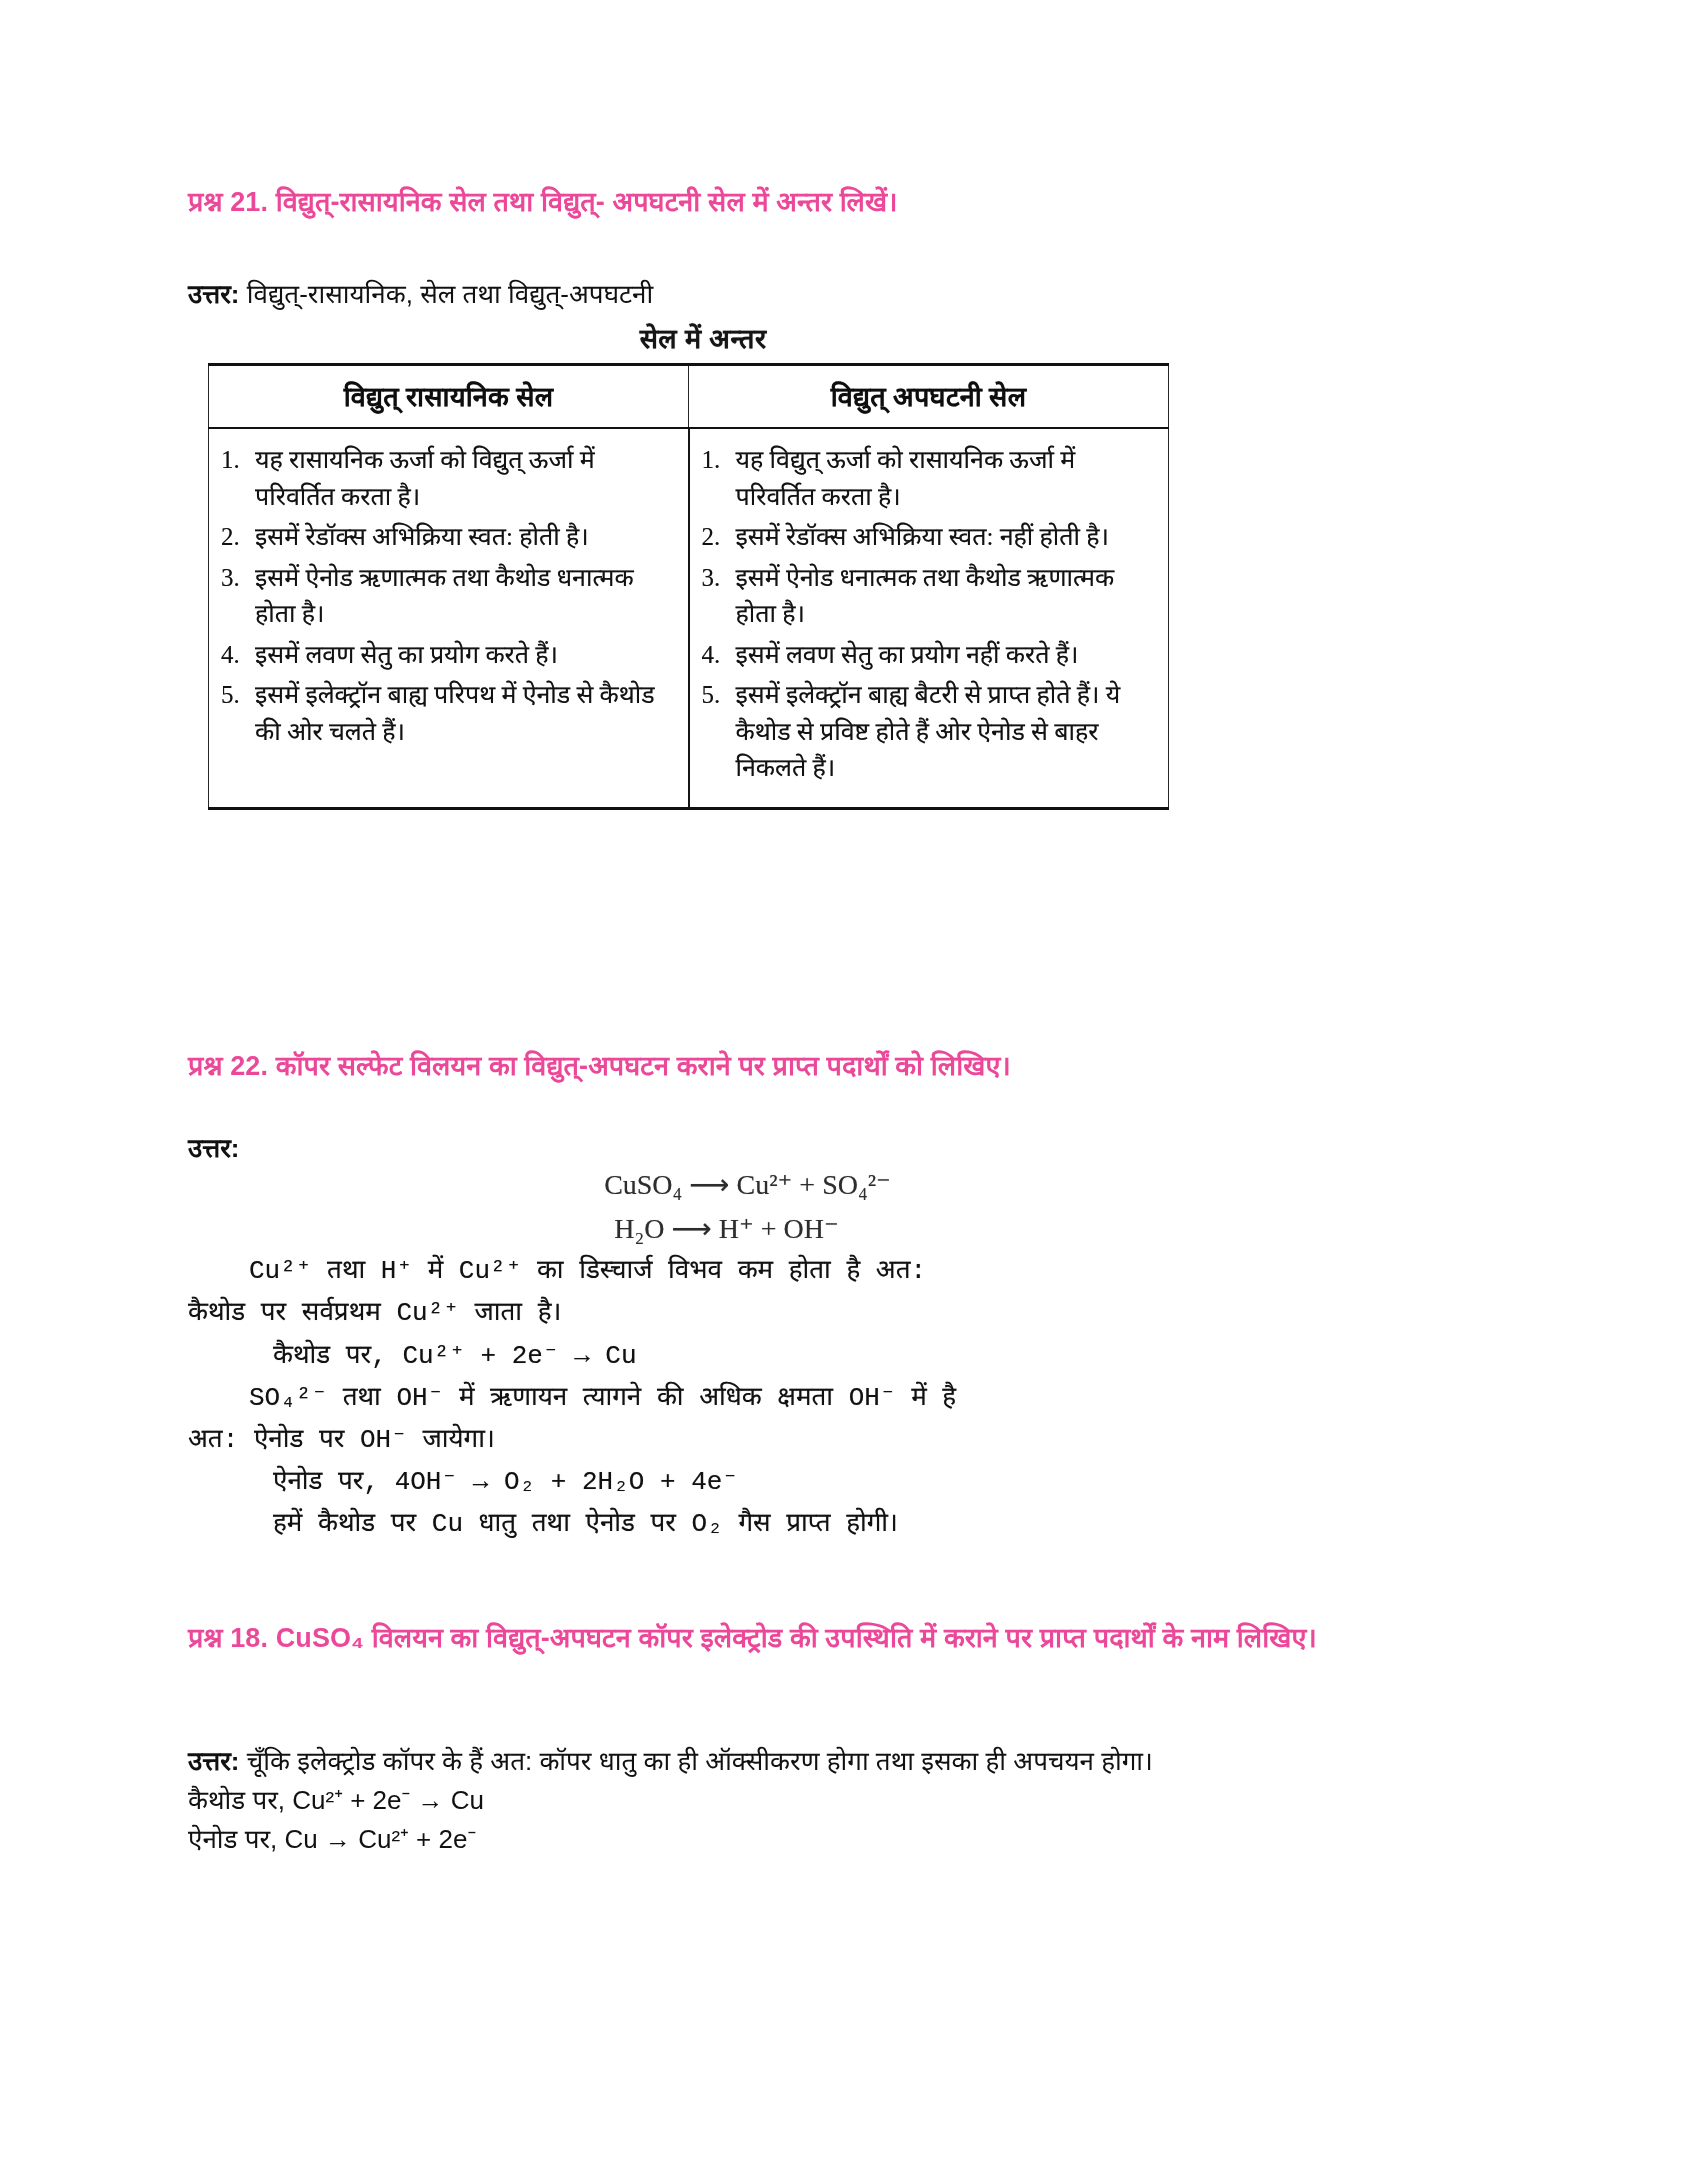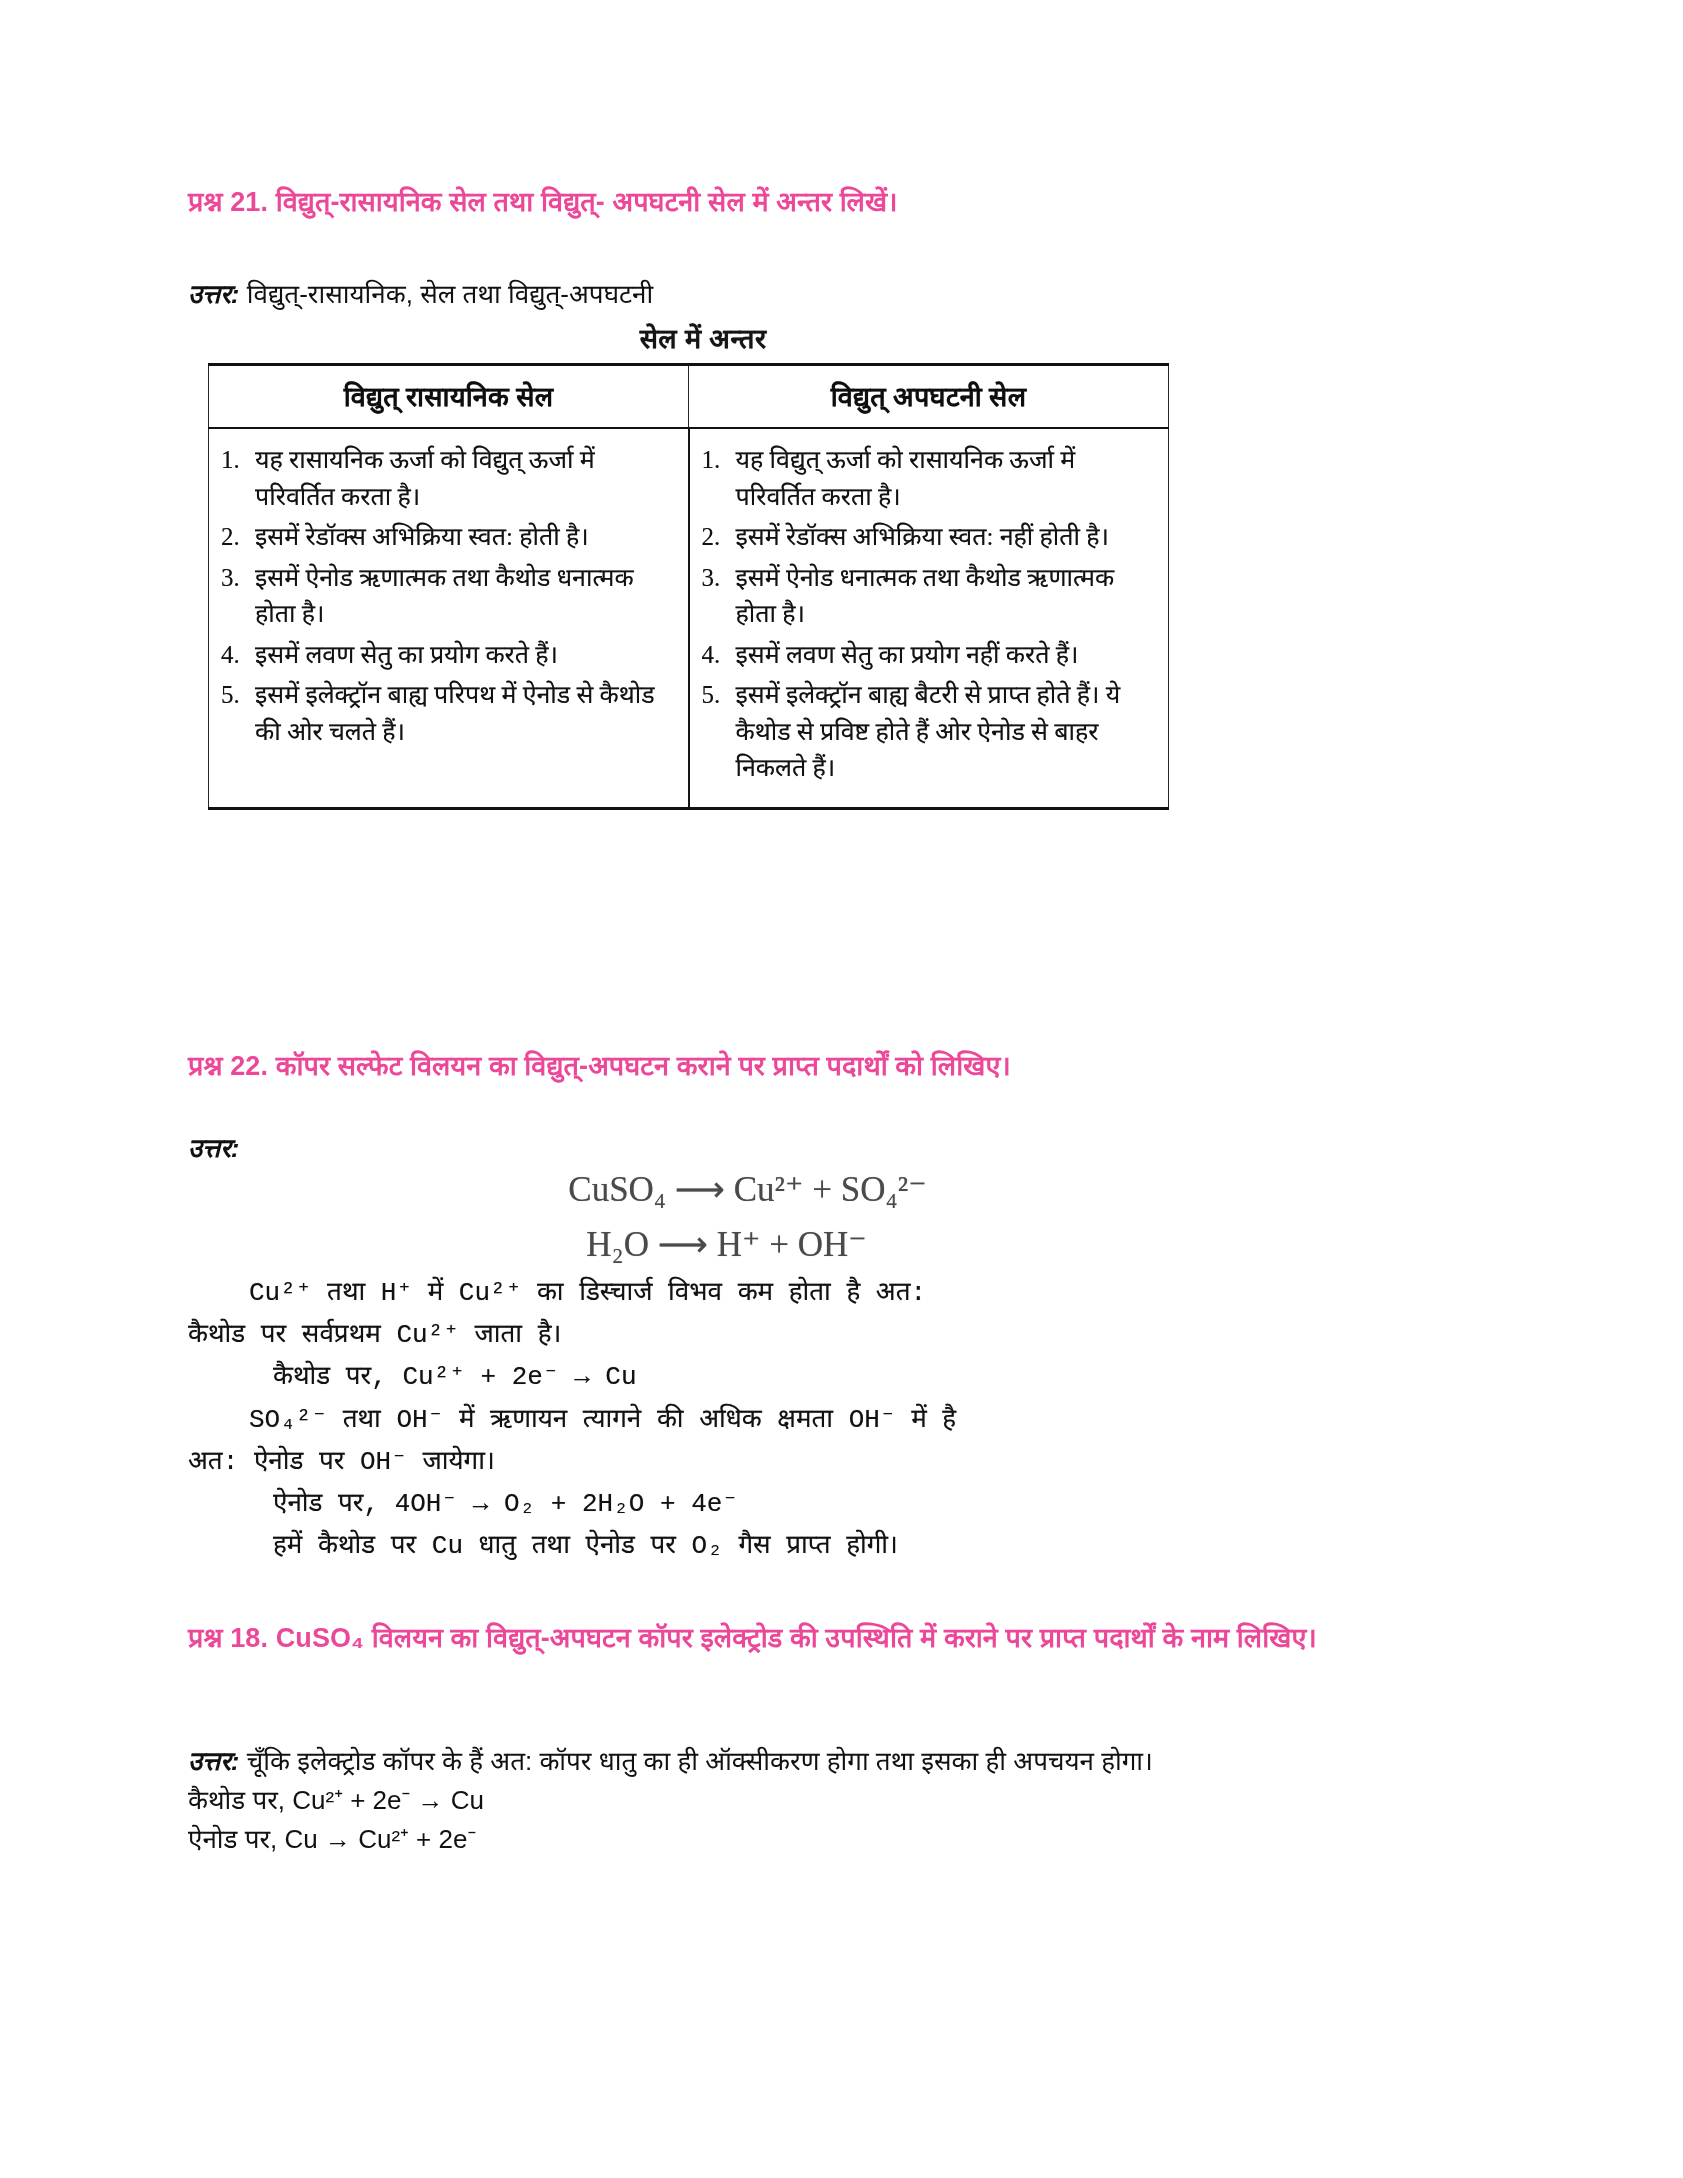--- a/index.html
+++ b/index.html
@@ -20,21 +20,21 @@
     line-height:1.46;
     color:#ec4899;
     letter-spacing:0.1px;
   }
   .ans-line {
     font-family:"Liberation Sans", sans-serif;
     font-size:26px;
     line-height:1.5;
     color:#111;
   }
-  .ans-label { font-weight:700;font-style:italic; }
+  .ans-label { font-weight:700; }
 
   
   .scan {
     font-family:"Liberation Serif", serif;
     color:#15161a;
     filter:contrast(1.06) saturate(0);
   }
 
   
   #q21-heading { position:absolute; left:188px; top:183px; width:1317px; }
@@ -98,23 +98,23 @@
 
   
   #q22-heading { position:absolute; left:188px; top:1047px; width:1346px; }
   #q22-answer-label { position:absolute; left:188px; top:1129px; }
   #q22-work {
     position:absolute; left:188px; top:1163px; width:1119px;
   }
   .eq-center {
     text-align:center;
     font-family:"Liberation Serif", serif;
-    font-size:35px;
+    font-size:28px;
     line-height:1.56;
-    color:#1d4ed8;
+    color:#7f1d1d;
     text-shadow:0 0 0.8px rgba(0,0,0,0.4);
   }
   .eq-line {
     font-family:Liberation Mono, monospace;
     font-size:26px;
     line-height:1.62;
     color:#16171b;
     text-shadow:0 0 0.8px rgba(0,0,0,0.4);
     white-space:nowrap;
   }

